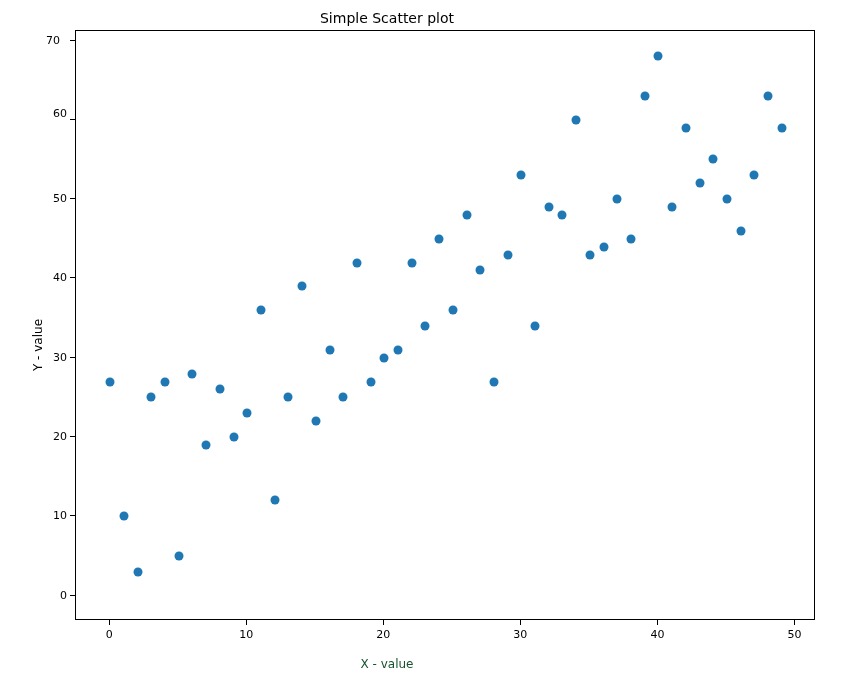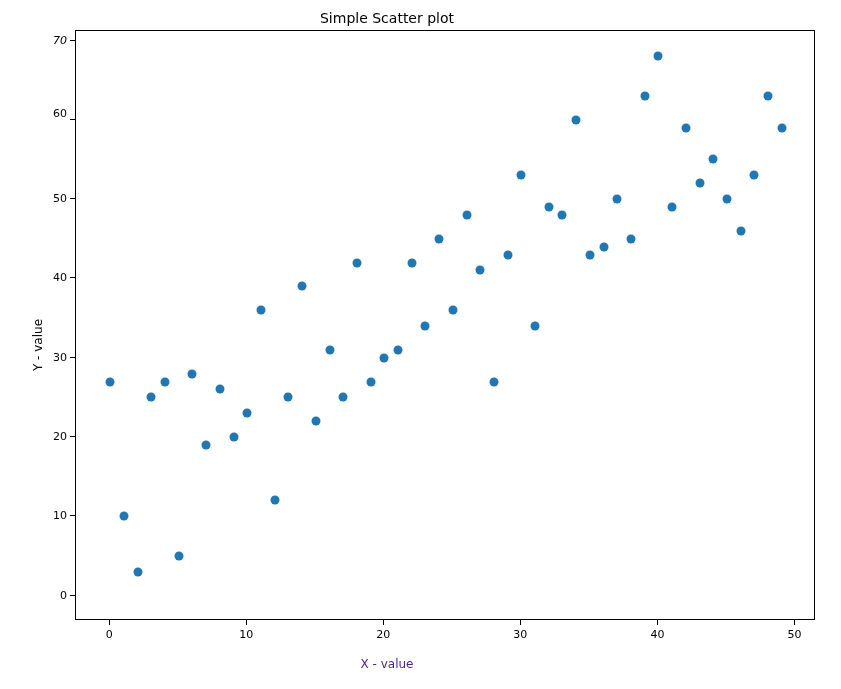--- a/index.html
+++ b/index.html
@@ -35,21 +35,21 @@
       border: 1px solid #000;
       background: #fff;
     }
     .xlabel {
       position: absolute;
       bottom: 18px;
       left: 0;
       width: 100%;
       text-align: center;
       font-size: 12px;
-      color: #4c1d95;
+      color: #14532d;
     }
     .ylabel {
       position: absolute;
       left: 12px;
       top: 50%;
       transform: translateY(-50%) rotate(-90deg);
       transform-origin: center;
       font-size: 12px;
       color: #000;
       white-space: nowrap;
@@ -168,15 +168,15 @@
       <div class="y-tick" style="left: 47px; top: 436.022px; width: 20px;">20</div>
       <div class="tick-mark-y" style="left: 70px; top: 356.72px;"></div>
       <div class="y-tick" style="left: 47px; top: 356.72px; width: 20px;">30</div>
       <div class="tick-mark-y" style="left: 70px; top: 277.419px;"></div>
       <div class="y-tick" style="left: 47px; top: 277.419px; width: 20px;">40</div>
       <div class="tick-mark-y" style="left: 70px; top: 198.118px;"></div>
       <div class="y-tick" style="left: 47px; top: 198.118px; width: 20px;">50</div>
       <div class="tick-mark-y" style="left: 70px; top: 118.817px;"></div>
       <div class="y-tick" style="left: 47px; top: 113px; width: 20px;">60</div>
       <div class="tick-mark-y" style="left: 70px; top: 39.5161px;"></div>
-      <div class="y-tick" style="left: 47px; top: 39.5161px; width: 20px; font-style: italic;">70</div>
+      <div class="y-tick" style="left: 40px; top: 39.5161px; width: 20px;">70</div>
     </div>
 </div>
 
 </body></html>

